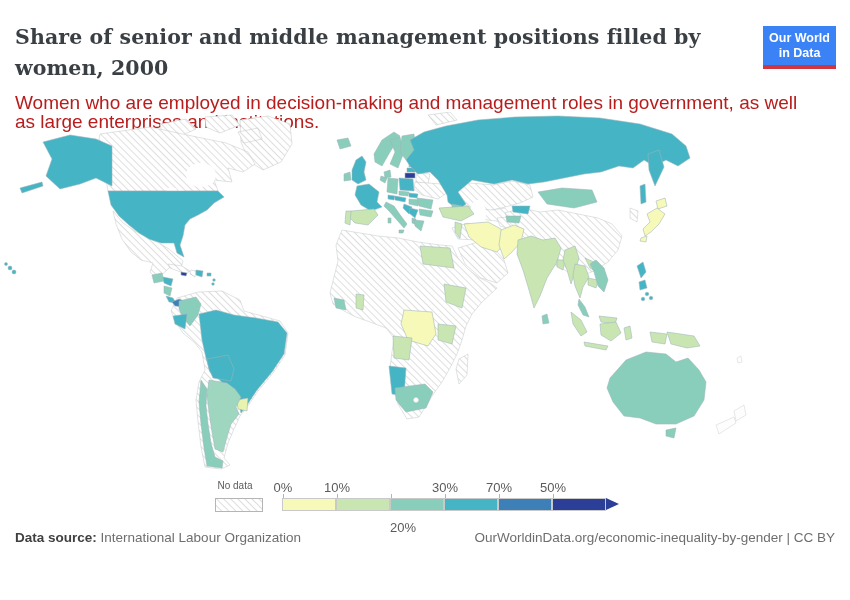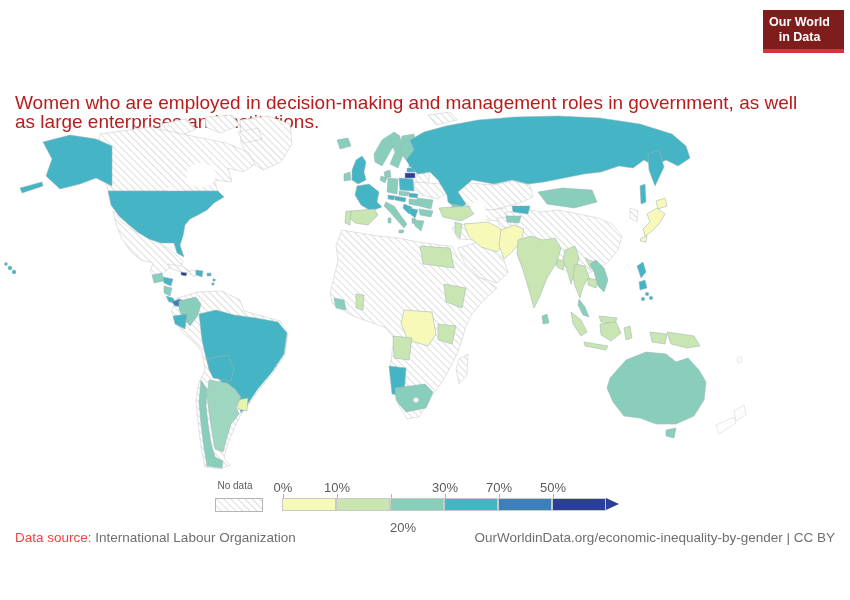--- a/index.html
+++ b/index.html
@@ -3,23 +3,23 @@
 <meta charset="utf-8">
 <style>
   html,body{margin:0;padding:0;background:#fff;}
   .page{position:relative;width:850px;height:600px;background:#ffffff;overflow:hidden;
         font-family:"Liberation Sans",sans-serif;}
   .title{position:absolute;left:15px;top:8px;width:745px;
          font-family:"DejaVu Serif",serif;font-weight:700;color:#3a3f44;
          font-size:20.5px;line-height:31px;letter-spacing:.1px;}
   .subtitle{position:absolute;left:15px;top:74px;width:790px;
             font-size:19px;line-height:19px;color:#b91c1c;}
-  .logo{position:absolute;left:763px;top:10px;width:73px;background:#7f1d1d;
+  .logo{position:absolute;left:763px;top:26px;width:73px;background:#3b82f6;
         border-bottom:4px solid #d1353f;color:#fff;text-align:center;
-        font-weight:700;font-size:12.5px;line-height:15px;padding:5px 8px 4px 0;}
+        font-weight:700;font-size:12.5px;line-height:15px;padding:5px 0 4px 0;}
   .map-wrap{position:absolute;left:0;top:112px;width:850px;height:360px;}
   svg path,svg circle,svg ellipse{stroke:#9db3ba;stroke-width:.55;}
   svg .hatched{stroke:#c6cbce;}
   svg .plain{fill:#fdfdfd;stroke:#cfd4d6;}
   svg .sea{fill:#ffffff;stroke:none;}
   .legend{position:absolute;left:0;top:478px;width:850px;height:42px;}
   .nodata-label{position:absolute;left:206px;top:2px;width:58px;text-align:center;
                 font-size:10px;color:#5b5b5b;}
   .nodata-swatch{position:absolute;left:215px;top:20px;}
   .legend-bar{position:absolute;left:283px;top:0;width:352px;height:36px;}
@@ -29,27 +29,28 @@
   .legend-bar .seg{position:absolute;top:20px;height:13px;width:54px;
                    border:1px solid #c9c9c9;margin-left:-1px;box-sizing:border-box;}
   .legend-bar .arrow{position:absolute;top:20px;width:0;height:0;
                      border-top:6.5px solid transparent;border-bottom:6.5px solid transparent;}
   .footer{position:absolute;left:15px;top:529px;width:820px;
           font-size:13.5px;line-height:18px;color:#6e6e6e;}
   .src-row{position:relative;height:20px;}
   .src-left{position:absolute;left:0;top:0;}
   .src-right{position:absolute;right:0;top:0;}
   .note-row{margin-top:3px;width:800px;}
-  .blabel{font-weight:400;color:#ef4444;}
+  .blabel{font-weight:700;color:#404040;}
 </style>
 </head>
 <body>
 
 <div class="page">
 
+  <h1 class="title">Share of senior and middle management positions filled by women, 2000</h1>
 
   <div class="logo">
     <div>Our World</div>
     <div>in Data</div>
   </div>
 
   <p class="subtitle">Women who are employed in decision-making and management roles in government, as well as large enterprises and institutions.</p>
 
   <div class="map-wrap">
   <svg width="850" height="360" viewBox="0 0 850 360">

